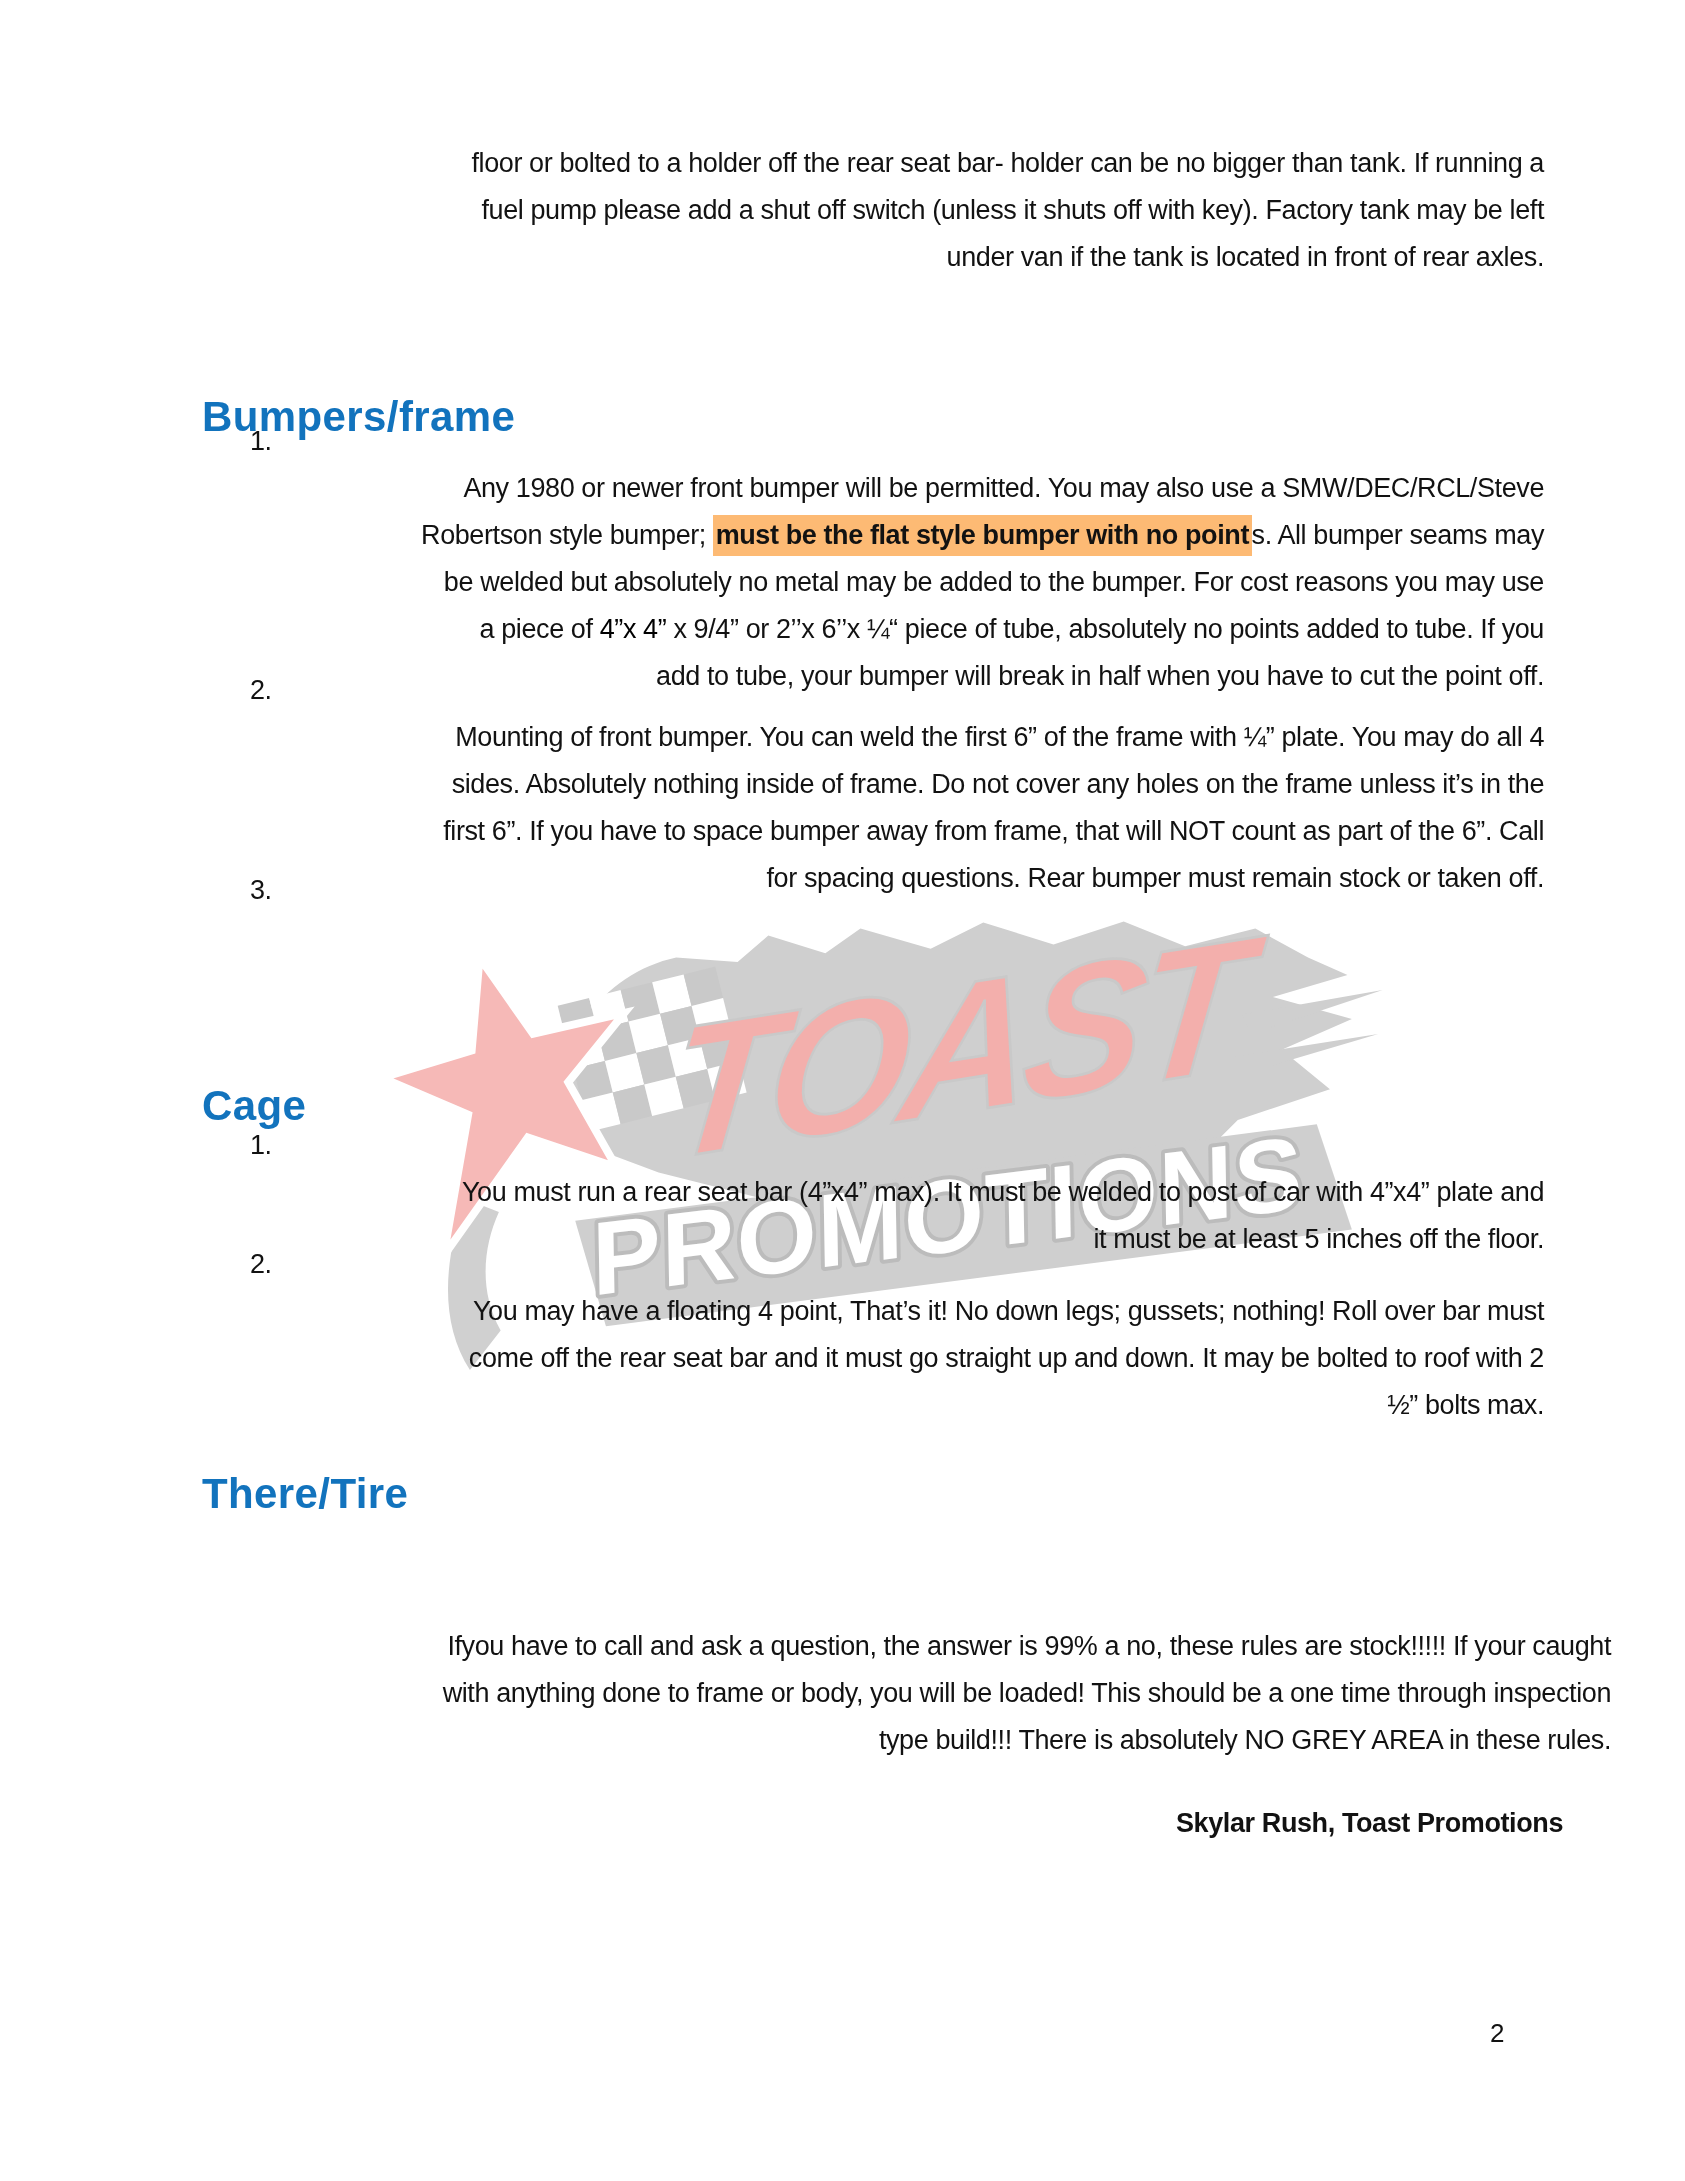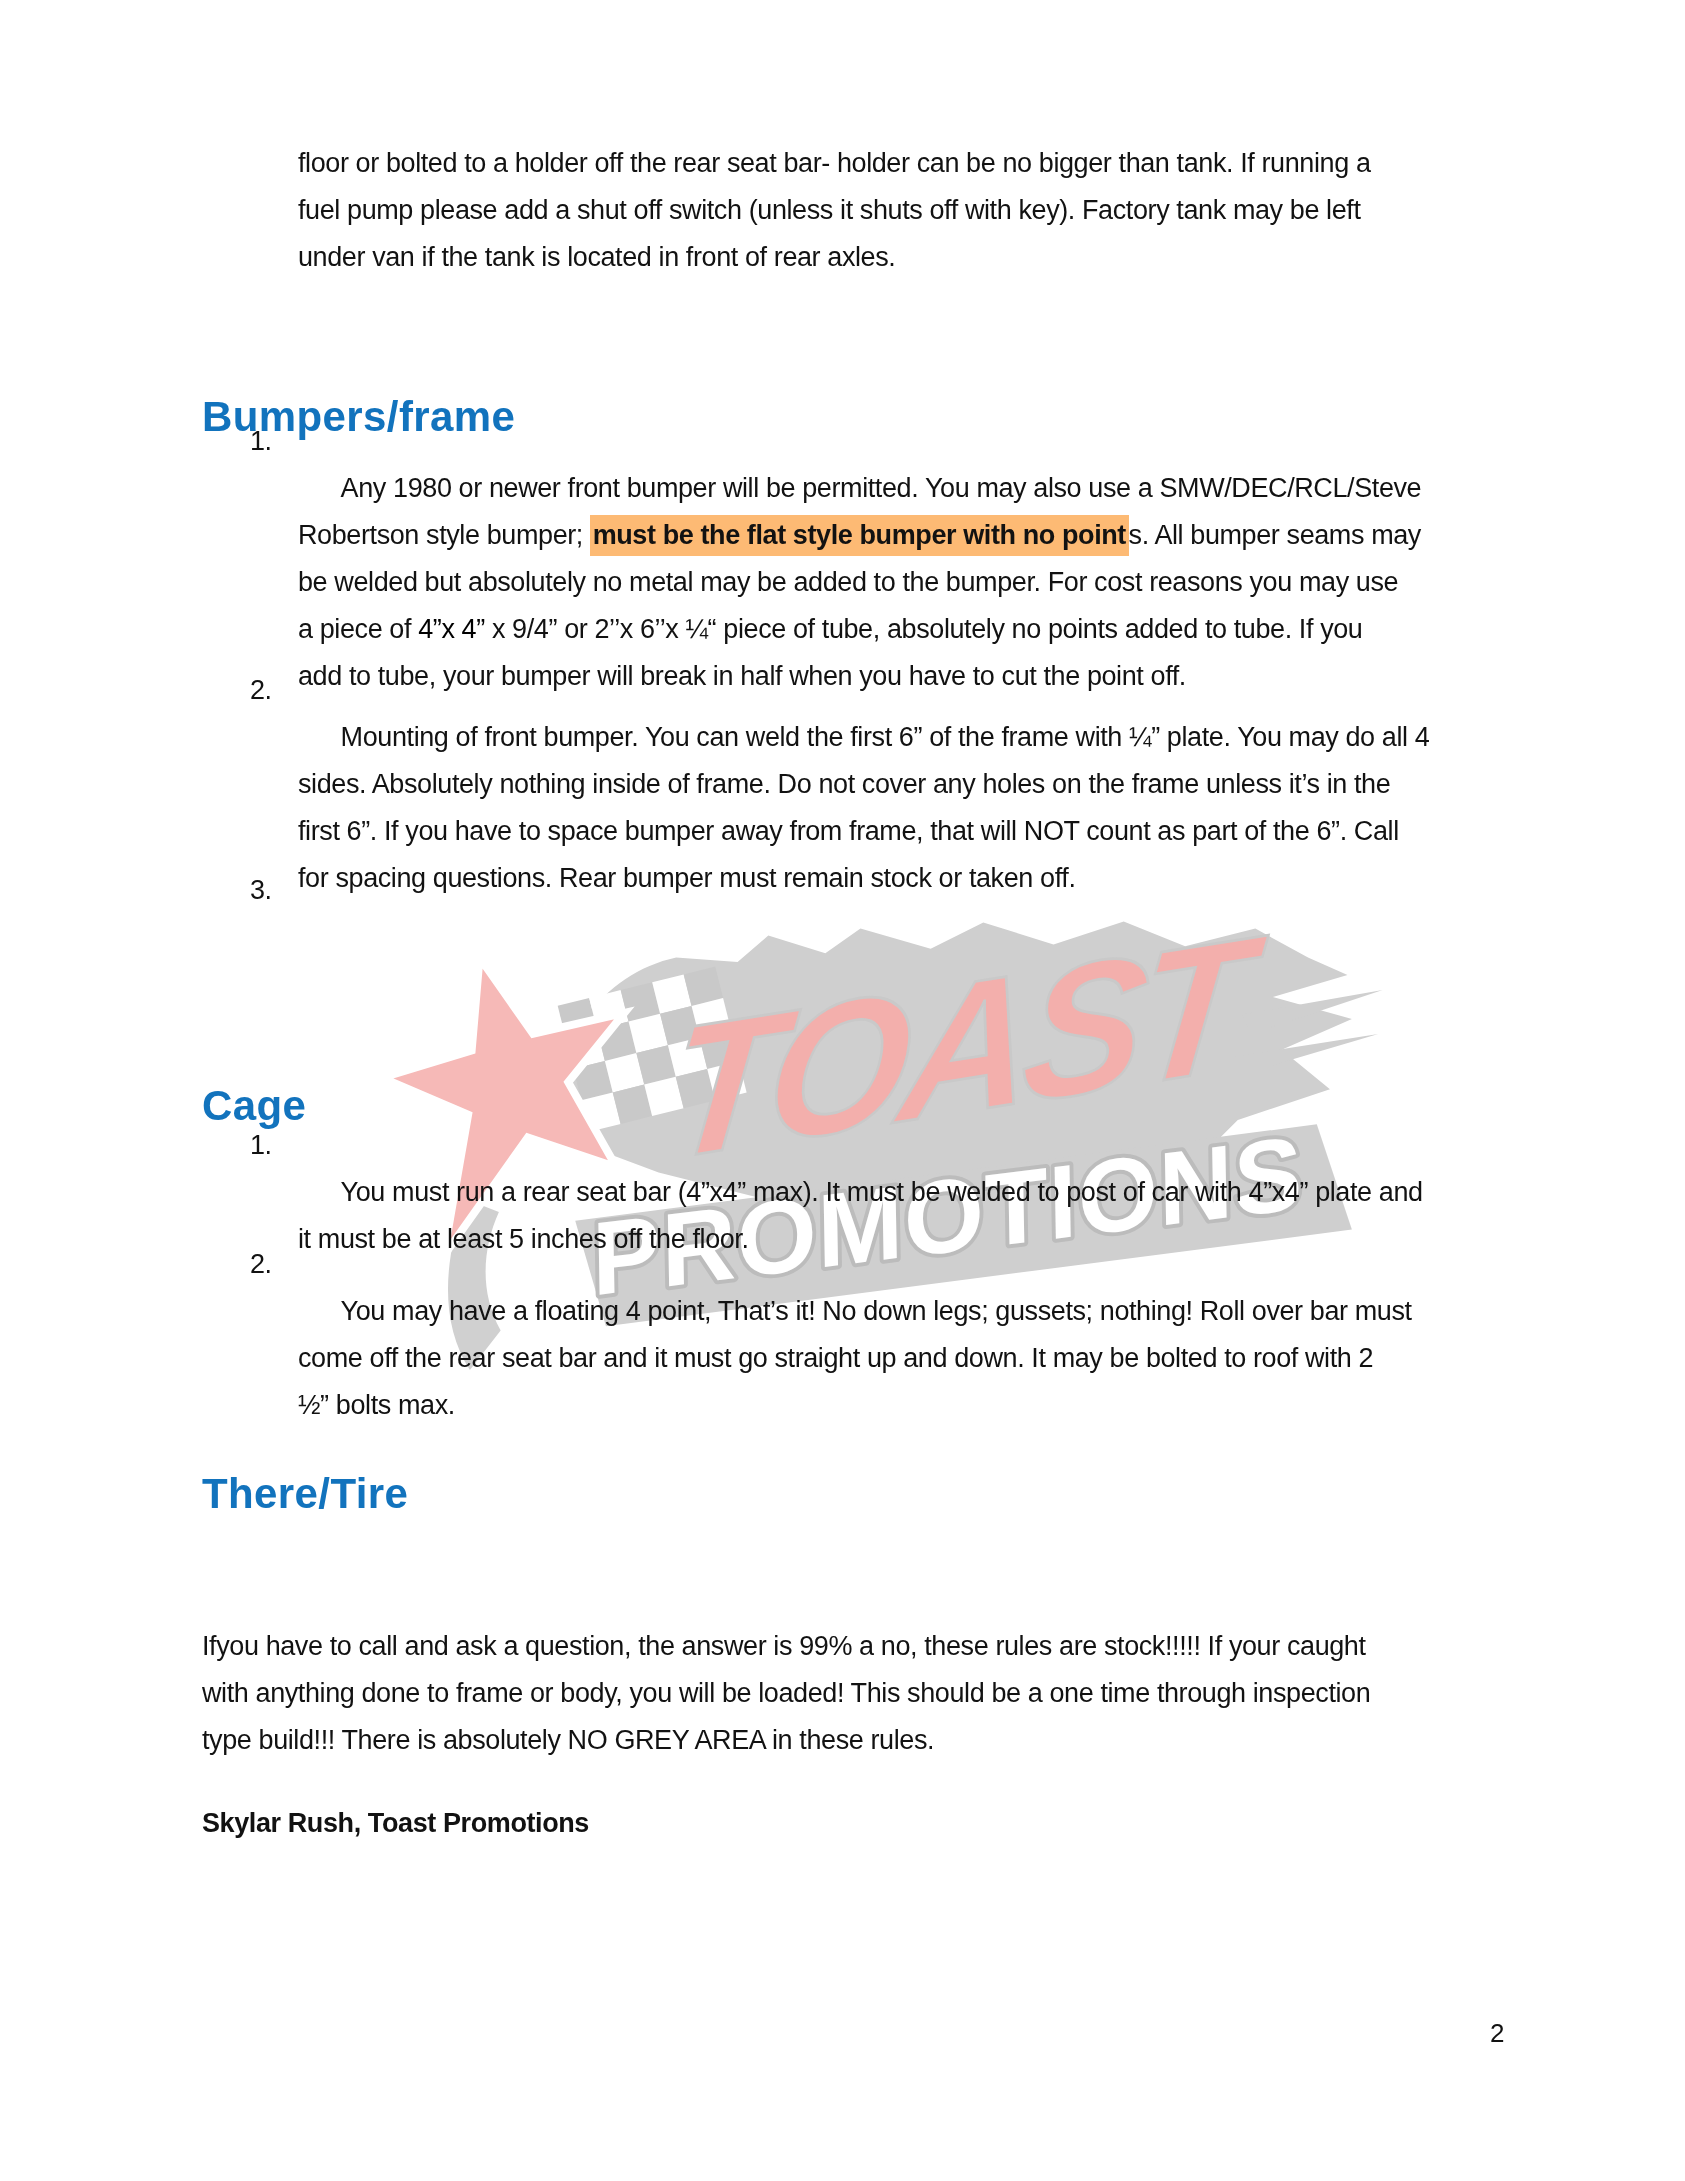--- a/index.html
+++ b/index.html
@@ -2,21 +2,21 @@
 <html style="font-size:14px"><head>
 <meta charset="utf-8">
 <style>
   html,body { margin:0; padding:0; background:#e8e8e8; }
   .page {
     position:relative; width:1685px; height:2181px; margin:0 auto;
     background:#ffffff; overflow:hidden;
     font-family:"Liberation Sans", sans-serif; color:#121212;
   }
   .watermark { position:absolute; left:369px; top:909px; width:1018px; height:492px; z-index:1; }
-  .content-layer { position:absolute; inset:0; z-index:2; }
+  .content-layer { position:absolute; inset:0; z-index:2;text-align:right; }
 
   .body-text {
     position:absolute; font-size:27px; line-height:47px; letter-spacing:-0.4px;
     white-space:pre-wrap; color:#121212;
   }
   .col-text { left:298px; width:1246px; }
   .full-text { left:202px; width:1361px; }
   .list-item { position:absolute; left:298px; width:1246px; font-size:27px; line-height:47px; letter-spacing:-0.4px; white-space:pre-wrap; }
   .list-num { position:absolute; left:-48px; top:0; white-space:nowrap; }
   .heading {
@@ -116,21 +116,21 @@
 
     <div class="list-item" style="top:1241px;">
       <span class="list-num">2.</span><span>You may have a floating 4 point, That’s it! No down legs; gussets; nothing! Roll over bar must
 come off the rear seat bar and it must go straight up and down. It may be bolted to roof with 2
 ½” bolts max.</span>
     </div>
 
     <h2 class="heading" style="top:1433px;">There/Tire</h2>
 
 
-    <div class="body-text full-text" style="top:1623px;">Ifyou have to call and ask a question, the answer is 99% a no, these rules are stock!!!!! If your caught
+    <div class="body-text full-text" style="top:1623px;margin-left:48px;">Ifyou have to call and ask a question, the answer is 99% a no, these rules are stock!!!!! If your caught
 with anything done to frame or body, you will be loaded! This should be a one time through inspection
 type build!!! There is absolutely NO GREY AREA in these rules.</div>
 
     <div class="body-text full-text bold-line" style="top:1800px;">Skylar Rush, Toast Promotions</div>
 
 
     <div class="page-number">2</div>
 
   </div>
 </div>

